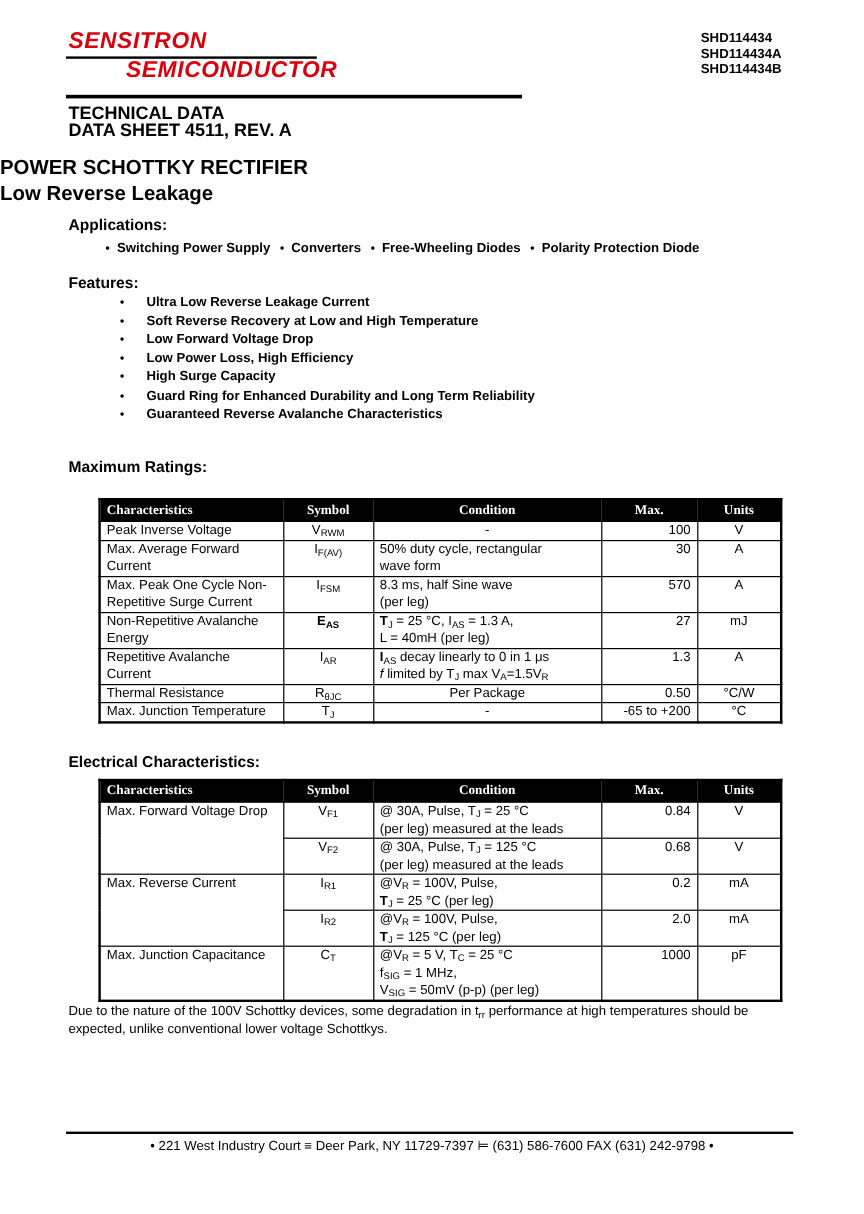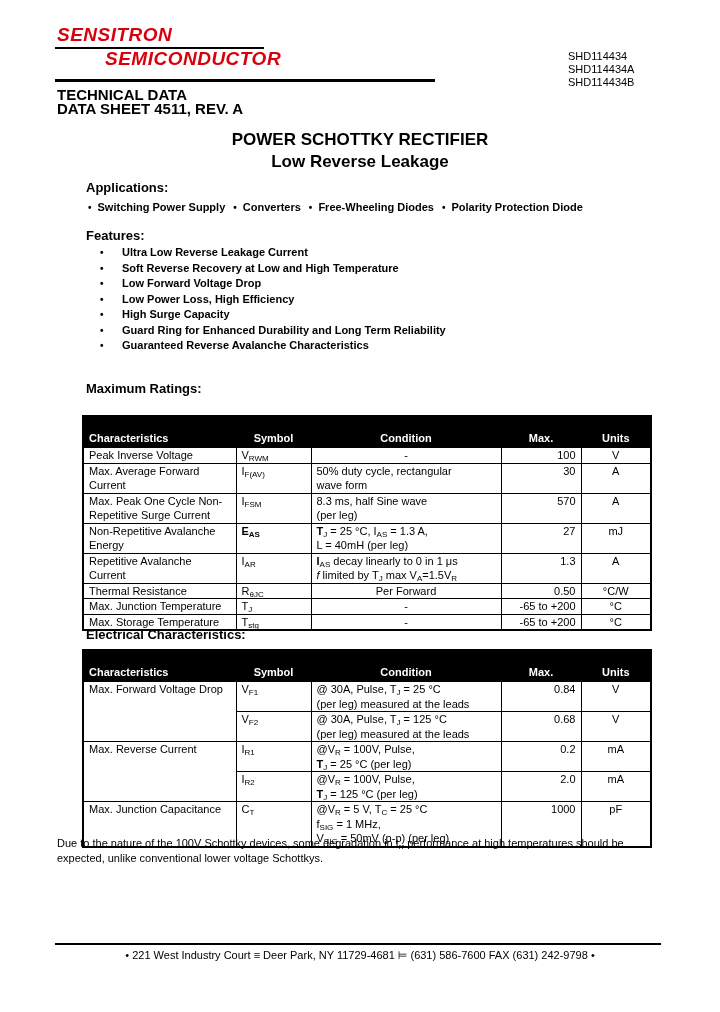--- a/index.html
+++ b/index.html
@@ -14,52 +14,52 @@
   .logo-line1 {
     left:55px; top:24px; width:207px;
     font-style:italic; font-weight:bold; font-size:19px; letter-spacing:0.5px;
     color:var(--logo-red); border-bottom:2px solid #000; padding:0 0 1px 2px;
   }
   .logo-line2 {
     left:105px; top:48px;
     font-style:italic; font-weight:bold; font-size:19px; letter-spacing:0.5px;
     color:var(--logo-red);
   }
-  .part-numbers { left:568px; top:26px; font-weight:normal; font-size:11px; line-height:13px;margin-top:24px; }
+  .part-numbers { left:584px; top:26px; font-weight:bold; font-size:11px; line-height:13px; }
   .top-rule { left:55px; top:79px; width:380px; height:3px; background:#000; }
   .tech-data { left:57px; top:88px; font-weight:bold; font-size:15px; line-height:14px; }
 
-  .doc-title { left:0; top:129px; width:720px; text-align:center; font-weight:bold; font-size:17px; line-height:22px; }
-
-  .section-heading { font-weight:bold; font-size:13px;margin-left:29px; }
+  .doc-title { left:0; top:129px; width:720px; text-align:left; font-weight:bold; font-size:17px; line-height:22px; }
+
+  .section-heading { font-weight:bold; font-size:13px; }
   .apps-heading { left:57px; top:180px; }
   .apps-line { left:88px; top:201px; font-weight:bold; font-size:11px; white-space:nowrap; }
   .apps-line .app-item { margin-right:8px; }
   .apps-line .blt { font-size:10px; margin-right:6px; }
 
   .features-heading { left:57px; top:228px; }
   .features-list { left:100px; top:245px; font-weight:bold; font-size:11px; }
   .features-list .feature-item { line-height:15.5px; }
   .features-list .blt { display:inline-block; width:22px; font-size:10px; }
 
   .max-heading { left:57px; top:381px; }
   .elec-heading { left:57px; top:627px; }
 
   table.data-table { border-collapse:collapse; table-layout:fixed; width:568px; border:2px solid #000; }
   table.data-table th, table.data-table td {
     border:1px solid #000; font-size:11px; line-height:14.5px;
     padding:0 5px; vertical-align:top; overflow:hidden;
   }
   table.data-table th {
     background:var(--hdr-bg); color:var(--hdr-fg); font-weight:bold;
-    text-align:center; height:16px; padding-top:14px;
+    text-align:center; height:16px; padding-top:1px;font-family:Liberation Serif, serif;
   }
   table.data-table th.left { text-align:left; }
   td.c-char { text-align:left; }
-  td.c-sym  { }
+  td.c-sym  { text-align:center; }
   td.c-cond { text-align:left; }
   td.c-cond.center { text-align:center; }
   td.c-max  { text-align:right;margin-top:24px; }
   td.c-units{ text-align:center; }
   .max-table { left:82px; top:415px; }
   .elec-table { left:82px; top:649px; }
   sub { font-size:8px; vertical-align:-2px; line-height:0; }
 
   .note { left:57px; top:836px; width:605px; font-size:11px; line-height:14.5px; }
 
@@ -156,34 +156,27 @@
         <tr>
           <td class="c-char">Repetitive Avalanche Current</td>
           <td class="c-sym">I<sub>AR</sub></td>
           <td class="c-cond"><b>I</b><sub>AS</sub> decay linearly to 0 in 1 μs<br><i>f</i> limited by T<sub>J</sub> max V<sub>A</sub>=1.5V<sub>R</sub></td>
           <td class="c-max">1.3</td>
           <td class="c-units">A</td>
         </tr>
         <tr>
           <td class="c-char">Thermal Resistance</td>
           <td class="c-sym">R<sub>θJC</sub></td>
-          <td class="c-cond center">Per Forward</td>
+          <td class="c-cond center">Per Package</td>
           <td class="c-max">0.50</td>
           <td class="c-units">°C/W</td>
         </tr>
         <tr>
           <td class="c-char">Max. Junction Temperature</td>
           <td class="c-sym">T<sub>J</sub></td>
-          <td class="c-cond center">-</td>
-          <td class="c-max">-65 to +200</td>
-          <td class="c-units">°C</td>
-        </tr>
-        <tr>
-          <td class="c-char">Max. Storage Temperature</td>
-          <td class="c-sym">T<sub>stg</sub></td>
           <td class="c-cond center">-</td>
           <td class="c-max">-65 to +200</td>
           <td class="c-units">°C</td>
         </tr>
       </tbody>
     </table>
 
   <div class="abs section-heading elec-heading">Electrical Characteristics:</div>
   <table class="abs data-table elec-table" data-table="electrical">
       <colgroup>
@@ -236,16 +229,16 @@
           <td class="c-max">1000</td>
           <td class="c-units">pF</td>
         </tr>
       </tbody>
     </table>
 
   <div class="abs note">Due to the nature of the 100V Schottky devices, some degradation in t<sub>rr</sub> performance at high temperatures should be expected, unlike conventional lower voltage Schottkys.</div>
 
   <div class="abs footer-rule"></div>
   <div class="abs footer">
-    <div>• 221 West Industry Court  ≡  Deer Park, NY  11729-4681  ⊨ (631) 586-7600  FAX (631) 242-9798 •</div>
+    <div>• 221 West Industry Court  ≡  Deer Park, NY  11729-7397  ⊨ (631) 586-7600  FAX (631) 242-9798 •</div>
   </div>
 
 </div>
 
 </body></html>

